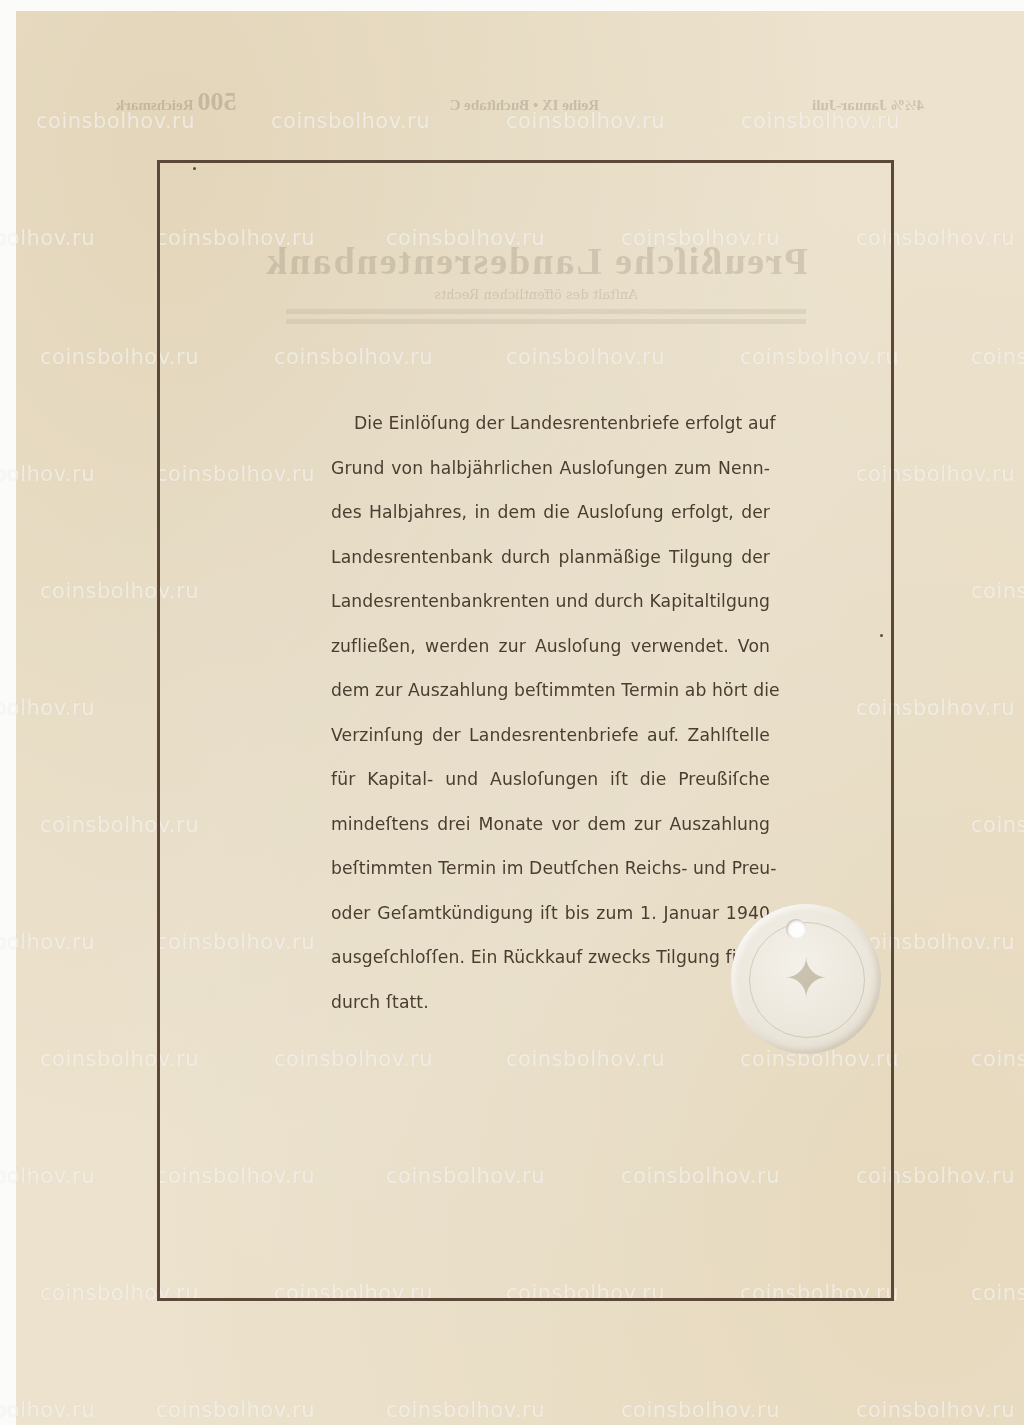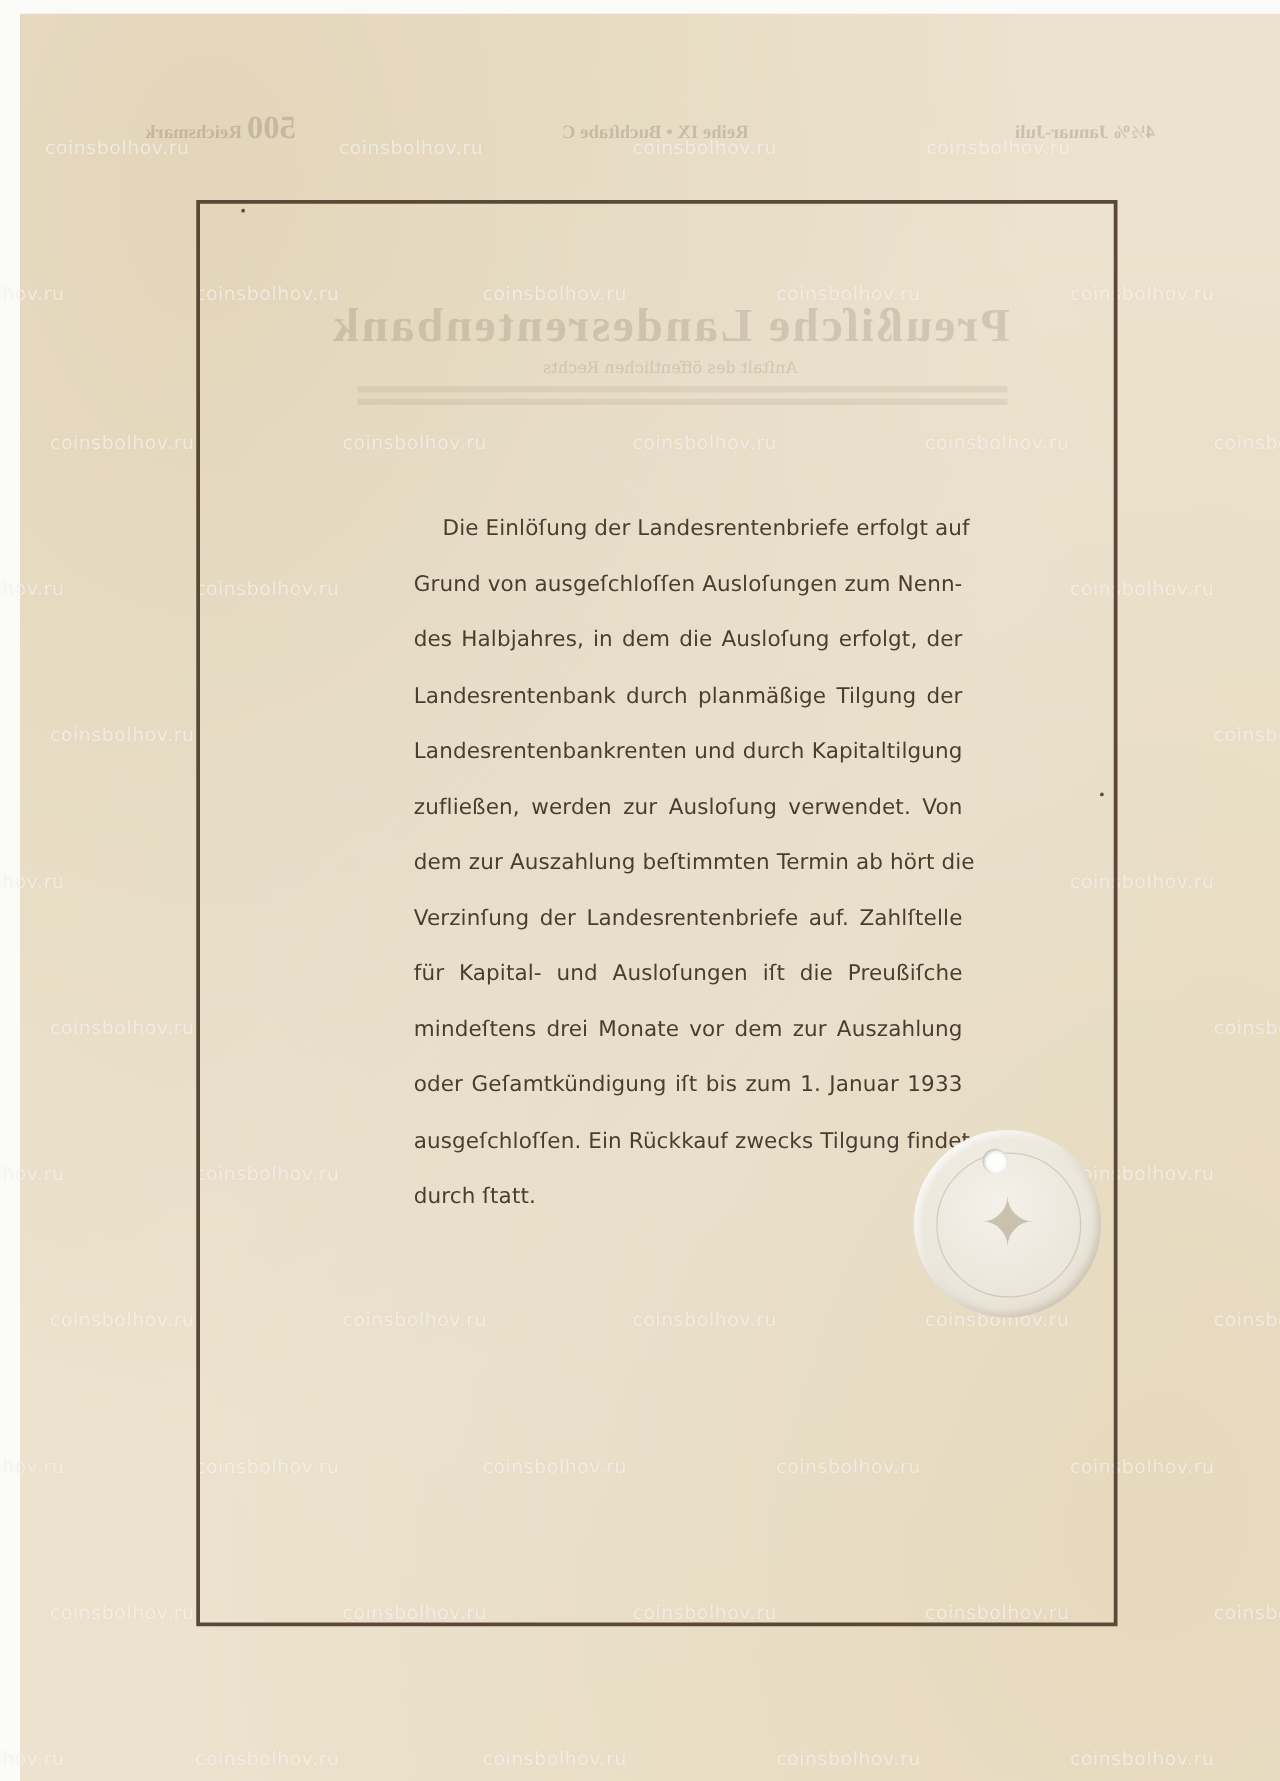--- a/index.html
+++ b/index.html
@@ -36,21 +36,21 @@
       position: absolute; top: 276px; left: 220px; width: 600px;
       text-align: center; transform: scaleX(-1);
       color: rgba(120,105,85,0.2); font-size: 13px;
     }
     .bleed-lines {
       position: absolute; left: 270px; width: 520px; height: 5px;
       background: rgba(130,115,95,0.12);
     }
     .watermark {
       position: absolute; font-family: "DejaVu Sans", sans-serif;
-      font-size: 15px; color: rgba(255,255,255,0.55);
+      font-size: 21px; color: rgba(255,255,255,0.55);
       letter-spacing: 0.5px; white-space: nowrap;
       text-shadow: 0 0 1px rgba(200,190,170,0.3);
     }
     .frame {
       position: absolute; left: 141px; top: 149px; width: 731px; height: 1135px;
       border: 3px solid #5b4838;
     }
     .text-block {
       position: absolute; left: 292px; top: 384px; width: 462px;
       color: #4a3d30; font-family: "DejaVu Sans", sans-serif;
@@ -156,32 +156,33 @@
   <div class="watermark" style="left:140px;top:1387px;">coinsbolhov.ru</div>
   <div class="watermark" style="left:370px;top:1387px;">coinsbolhov.ru</div>
   <div class="watermark" style="left:605px;top:1387px;">coinsbolhov.ru</div>
   <div class="watermark" style="left:840px;top:1387px;">coinsbolhov.ru</div>
 
   <div class="frame"></div>
 
   <div class="text-block">
     <p>
       <span class="line indent">Die Einlöſung der Landesrentenbriefe erfolgt auf</span>
-      <span class="line">Grund von ausgeſchloſſen Ausloſungen zum Nenn-</span>
+      <span class="line">Grund von halbjährlichen Ausloſungen zum Nenn-</span>
       <span class="line">des Halbjahres, in dem die Ausloſung erfolgt, der</span>
       <span class="line">Landesrentenbank durch planmäßige Tilgung der</span>
       <span class="line">Landesrentenbankrenten und durch Kapitaltilgung</span>
       <span class="line">zufließen, werden zur Ausloſung verwendet.  Von</span>
       <span class="line">dem zur Auszahlung beſtimmten Termin ab hört die</span>
       <span class="line">Verzinſung der Landesrentenbriefe auf.  Zahlſtelle</span>
       <span class="line">für Kapital-  und Ausloſungen iſt die Preußiſche</span>
     </p>
     <p>
       <span class="line">mindeſtens drei Monate vor dem zur Auszahlung</span>
-      <span class="line">oder Geſamtkündigung iſt bis zum 1. Januar 1933</span>
+      <span class="line">beſtimmten Termin im Deutſchen Reichs- und Preu-</span>
+      <span class="line">oder Geſamtkündigung iſt bis zum 1. Januar 1940</span>
       <span class="line">ausgeſchloſſen. Ein Rückkauf zwecks Tilgung findet</span>
       <span class="line last">durch ſtatt.</span>
     </p>
   </div>
 
   <div class="seal">
     <div class="seal-inner"></div>
     <div class="seal-eagle">✦</div>
     <div class="seal-hole"></div>
   </div>

